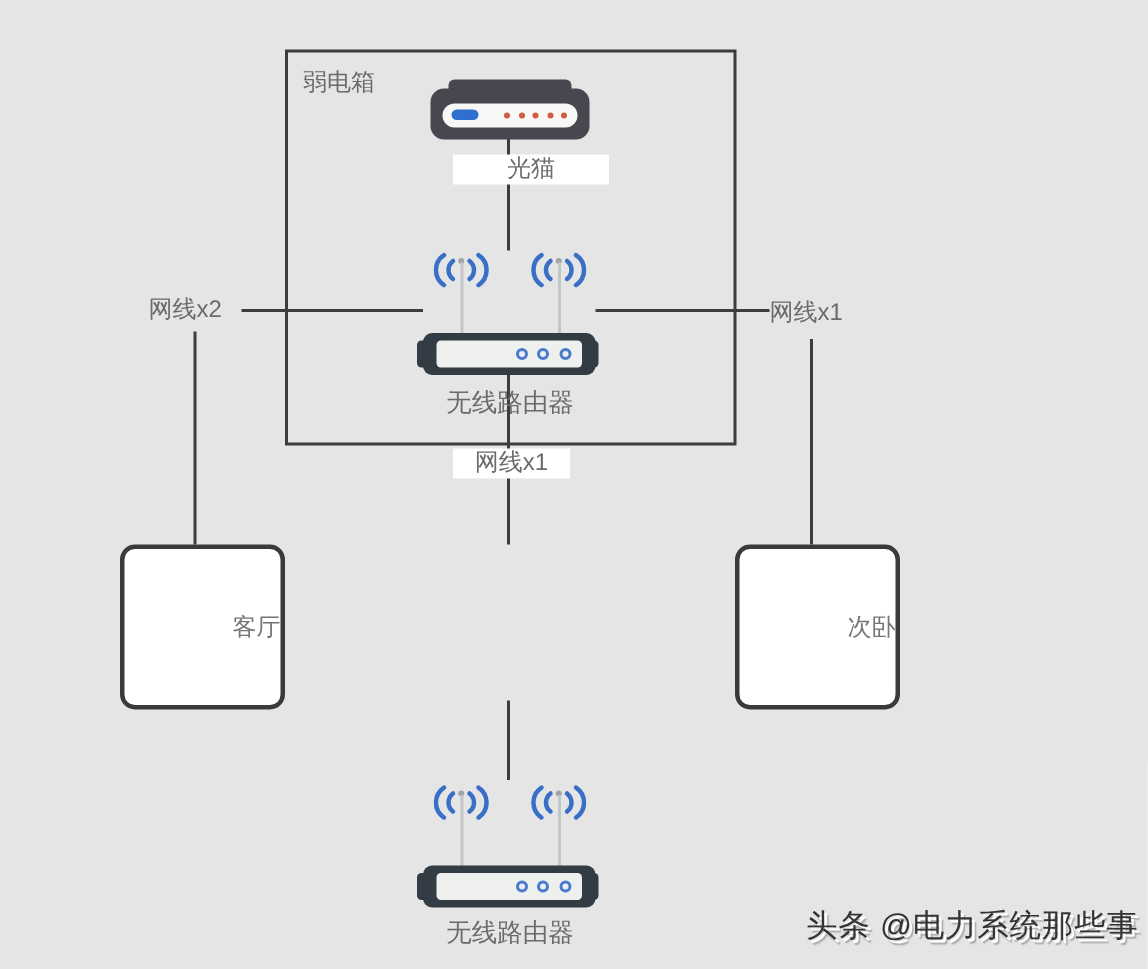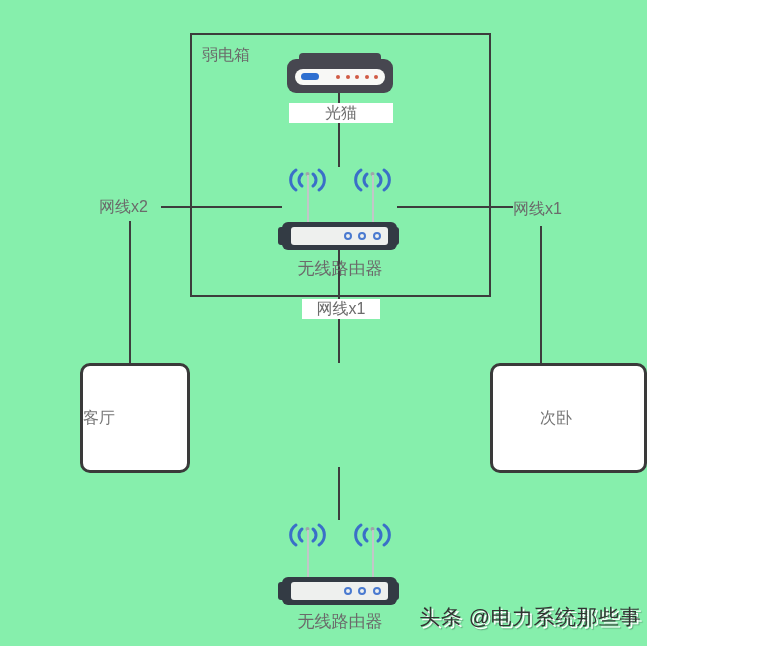--- a/index.html
+++ b/index.html
@@ -1,17 +1,17 @@
 <!DOCTYPE html>
 <html><head>
 <meta charset="utf-8">
 <style>
   html,body{margin:0;padding:0;}
   body{background:#ffffff;font-family:"Liberation Sans",sans-serif;}
-  .canvas{position:relative;width:647px;height:646px;background:#86efac;overflow:hidden;}
+  .canvas{position:relative;width:765px;height:646px;background:#e5e5e5;overflow:hidden;}
 
   
   .line{position:absolute;background:#3d3d3d;}
   .line.h{height:2px;}
   .line.v{width:2px;}
 
   
   .lbl{position:absolute;color:#6b6b6b;font-size:16px;line-height:20px;white-space:nowrap;}
   .lbl.center{text-align:center;}
   .lbl.on-line{background:#ffffff;padding:0 2px;}
@@ -41,25 +41,25 @@
   .router .antenna.right{left:94px;}
   .router .tab{position:absolute;top:60px;width:9px;height:18px;background:#333b44;border-radius:3px;}
   .router .tab.left{left:0;}
   .router .tab.right{left:112px;}
   .router .rbody{position:absolute;left:4px;top:55px;width:115px;height:28px;background:#333b44;border-radius:6px;}
   .router .strip{position:absolute;left:13px;top:60px;width:97px;height:18px;background:#eef0ee;border-radius:3px;}
   .router .led{position:absolute;top:65px;width:4px;height:4px;border:2px solid #4a7ad0;border-radius:50%;background:#eef0ee;}
 
   
   .room{position:absolute;top:363px;width:104px;height:104px;border:3px solid #3a3a3a;border-radius:10px;
-    background:#ffffff;display:flex;align-items:center;justify-content:flex-start;
+    background:#ffffff;display:flex;align-items:center;justify-content:flex-end;
     color:#757575;font-size:16px;}
   .room.living{left:80px;}
   .room.master{left:288px;}
-  .room.second{left:490px;padding-left:47px;}
+  .room.second{left:490px;}
 
   
   .watermark{position:absolute;right:6px;top:603px;font-size:21px;font-weight:normal;color:#333333;
     white-space:nowrap;letter-spacing:0.5px;
     text-shadow:2px 2px 0 rgba(255,255,255,0.95), 3px 3px 1px rgba(0,0,0,0.28);}
 </style>
 </head>
 <body>
 
 <div class="canvas">
@@ -73,21 +73,21 @@
     <div class="lid"></div>
     <div class="body"></div>
     <div class="strip"></div>
     <div class="pill"></div>
     <div class="dot" style="left:49px;"></div>
     <div class="dot" style="left:59px;"></div>
     <div class="dot" style="left:68px;"></div>
     <div class="dot" style="left:78px;"></div>
     <div class="dot" style="left:87px;"></div>
   </div>
-  <div class="lbl center on-line" style="left:289px;top:103px;width:100px;">光猫</div>
+  <div class="lbl center on-line" style="left:302px;top:103px;width:100px;">光猫</div>
 
   <div class="lbl" style="left:99px;top:197px;">网线x2</div>
   <div class="line h" style="left:161px;top:206px;width:121px;"></div>
   <div class="line v" style="left:129px;top:221px;height:142px;"></div>
 
   <div class="line h" style="left:397px;top:206px;width:116px;"></div>
   <div class="lbl" style="left:513px;top:199px;">网线x1</div>
   <div class="line v" style="left:540px;top:226px;height:137px;"></div>
 
   <div class="line v" style="left:338px;top:249px;height:114px;"></div>

